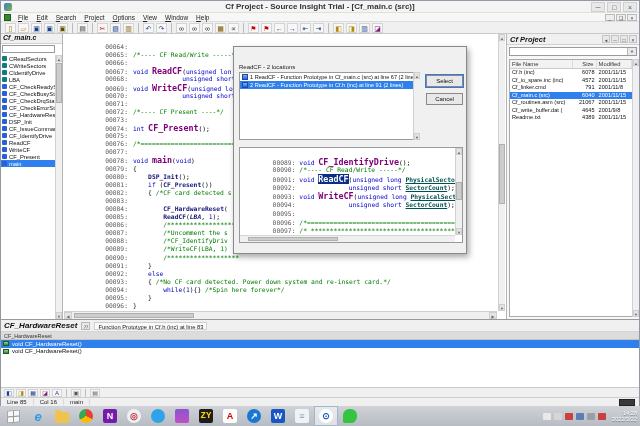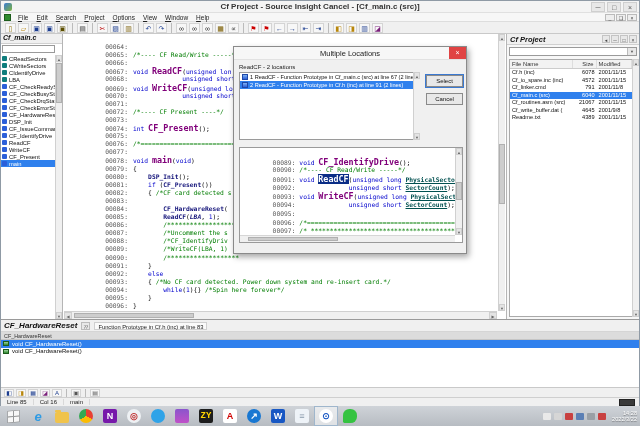--- a/index.html
+++ b/index.html
@@ -135,21 +135,21 @@
   .tray-ic { width:8px; height:7px; border-radius:1px; }
   #clock { text-align:right; font-size:5.6px; line-height:6.5px; color:#fff; text-shadow:0 1px 1px rgba(0,0,0,.4); padding-left:3px; }
 </style>
 </head>
 <body>
 
 <div id="win">
 
   <div id="titlebar">
     <div class="app-ico"></div>
-    <div class="ttl">Cf Project - Source Insight Cancel - [Cf_main.c (src)]</div>
+    <div class="ttl">Cf Project - Source Insight Trial - [Cf_main.c (src)]</div>
     <div class="capbtns">
       <div class="capbtn">─</div>
       <div class="capbtn">□</div>
       <div class="capbtn">×</div>
     </div>
   </div>
 
   <div id="menubar">
     <div class="mdi-ico"></div>
     <div style="display:flex;">
@@ -503,24 +503,20 @@
 
   <div id="statusbar">
     <span class="cell">Line 85</span>
     <span class="cell">Col 16</span>
     <span class="cell">main</span>
     <span class="ind"></span>
   </div>
 </div>
 
 <div id="dialog">
-  <div class="dtitle">
-    <span class="t">Multiple Locations</span>
-    <span class="dclose">×</span>
-  </div>
   <div class="dlabel">ReadCF - 2 locations</div>
   <div id="loclist">
 
   <div class="loc-item">
       <span class="ic"></span>
       <span>1 ReadCF - Function Prototype in Cf_main.c (src) at line 67 (2 lines)</span>
     </div>
       <div class="loc-item sel">
       <span class="ic"></span>
       <span>2 ReadCF - Function Prototype in Cf.h (inc) at line 91 (2 lines)</span>

